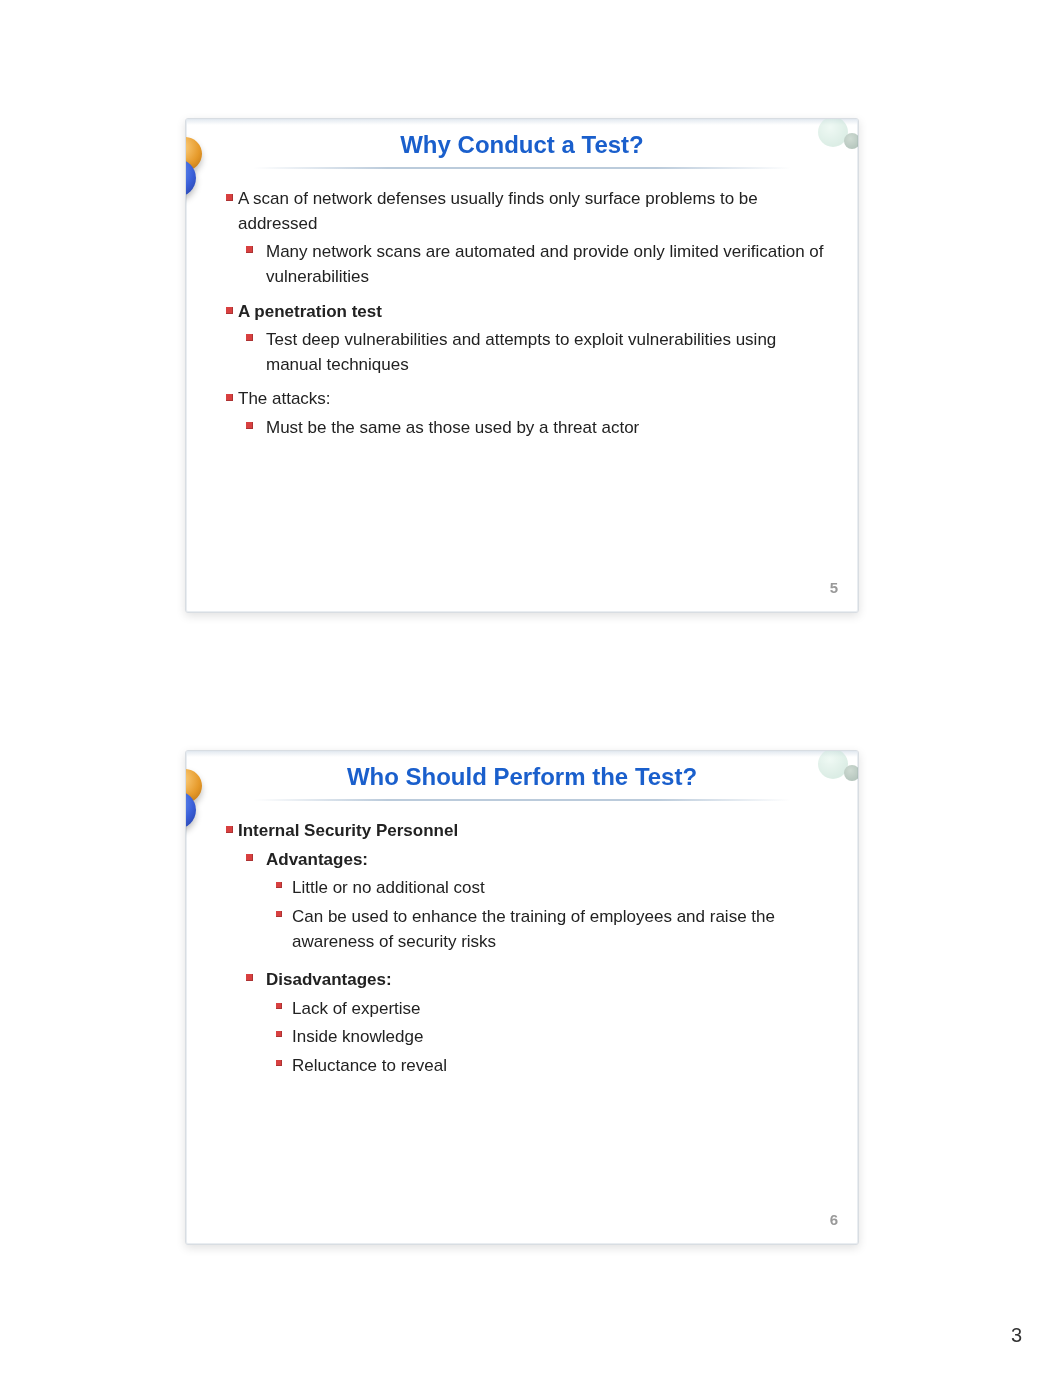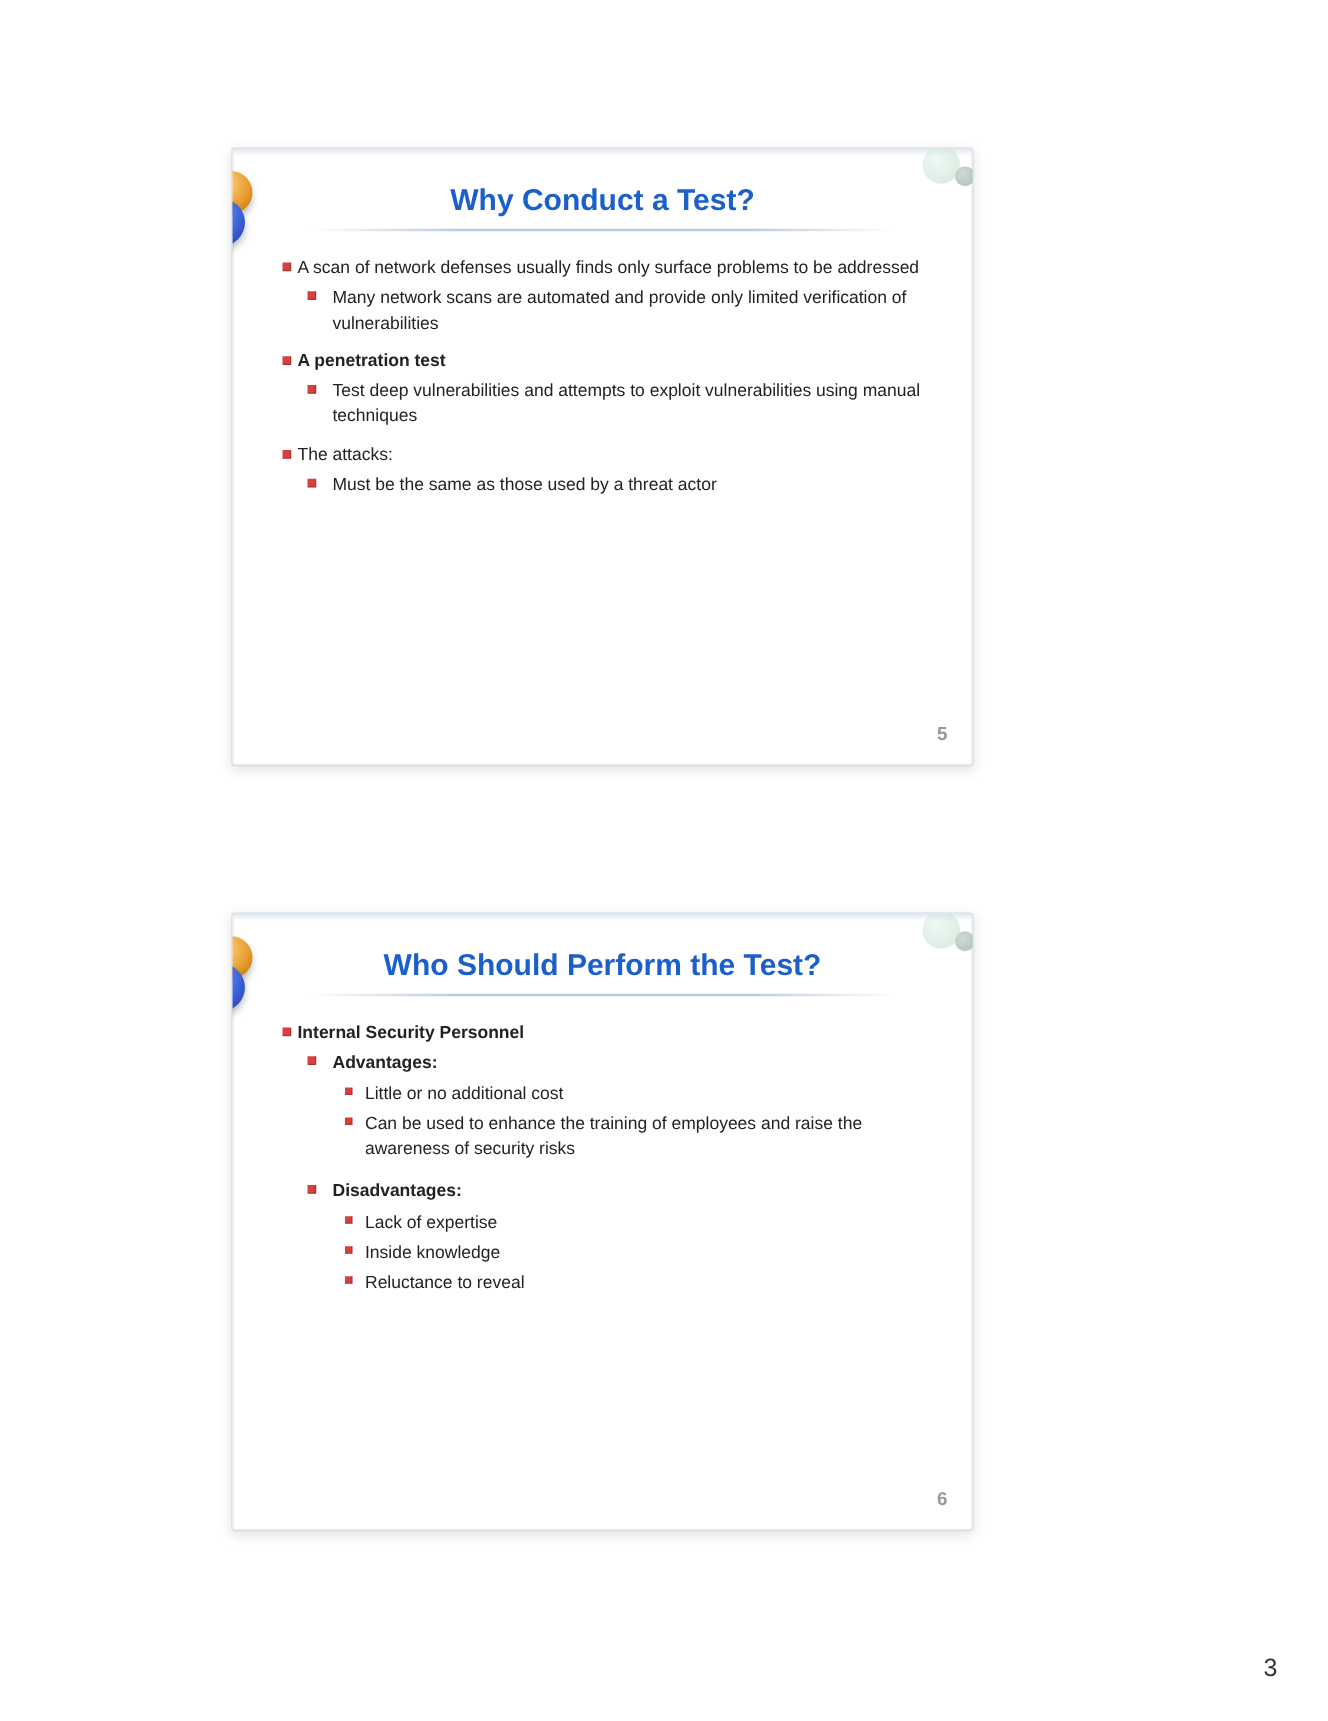--- a/index.html
+++ b/index.html
@@ -7,38 +7,38 @@
     background: #ffffff;
     font-family: Arial, Helvetica, sans-serif;
     width: 1062px;
     height: 1377px;
     position: relative;
     color: #333;
   }
   .slide {
     position: absolute;
     left: 185px;
-    width: 594px;
+    width: 674px;
     height: 495px;
     background: #ffffff;
     border: 1px solid #d8dde2;
     border-radius: 3px;
     box-shadow: 0 3px 10px rgba(0,0,0,0.12), inset 0 0 0 1px rgba(200,210,220,0.4);
-    padding: 28px 30px 20px 30px;
+    padding: 12px 30px 20px 30px;
     overflow: hidden;
   }
   .slide::before {
     content: "";
     position: absolute;
     top: 0; left: 0; right: 0;
     height: 6px;
     background: linear-gradient(to bottom, #e2e9f0, rgba(255,255,255,0));
   }
   .slide-1 { top: 118px; }
-  .slide-2 { top: 730px; }
+  .slide-2 { top: 750px; }
 
   .title-row {
     text-align: center;
     position: relative;
     margin-bottom: 8px;
   }
   .slide-title {
     color: #1a5fcc;
     font-size: 24px;
     font-weight: bold;
@@ -94,21 +94,21 @@
     width: 88%;
     margin: 4px auto 18px auto;
     background: linear-gradient(to right,
       rgba(210,220,230,0) 0%,
       rgba(170,190,210,0.8) 25%,
       rgba(170,190,210,0.8) 75%,
       rgba(210,220,230,0) 100%);
     border-radius: 1px;
   }
   .content {
-    font-size: 14px;
+    font-size: 17px;
     line-height: 1.45;
     color: #222;
     padding-left: 6px;
   }
   .bullet-l1, .bullet-l2, .bullet-l3 {
     position: relative;
     margin-bottom: 4px;
   }
   .bullet-l1 { padding-left: 16px; margin-top: 10px; }
   .bullet-l2 { padding-left: 24px; margin-left: 20px; }

